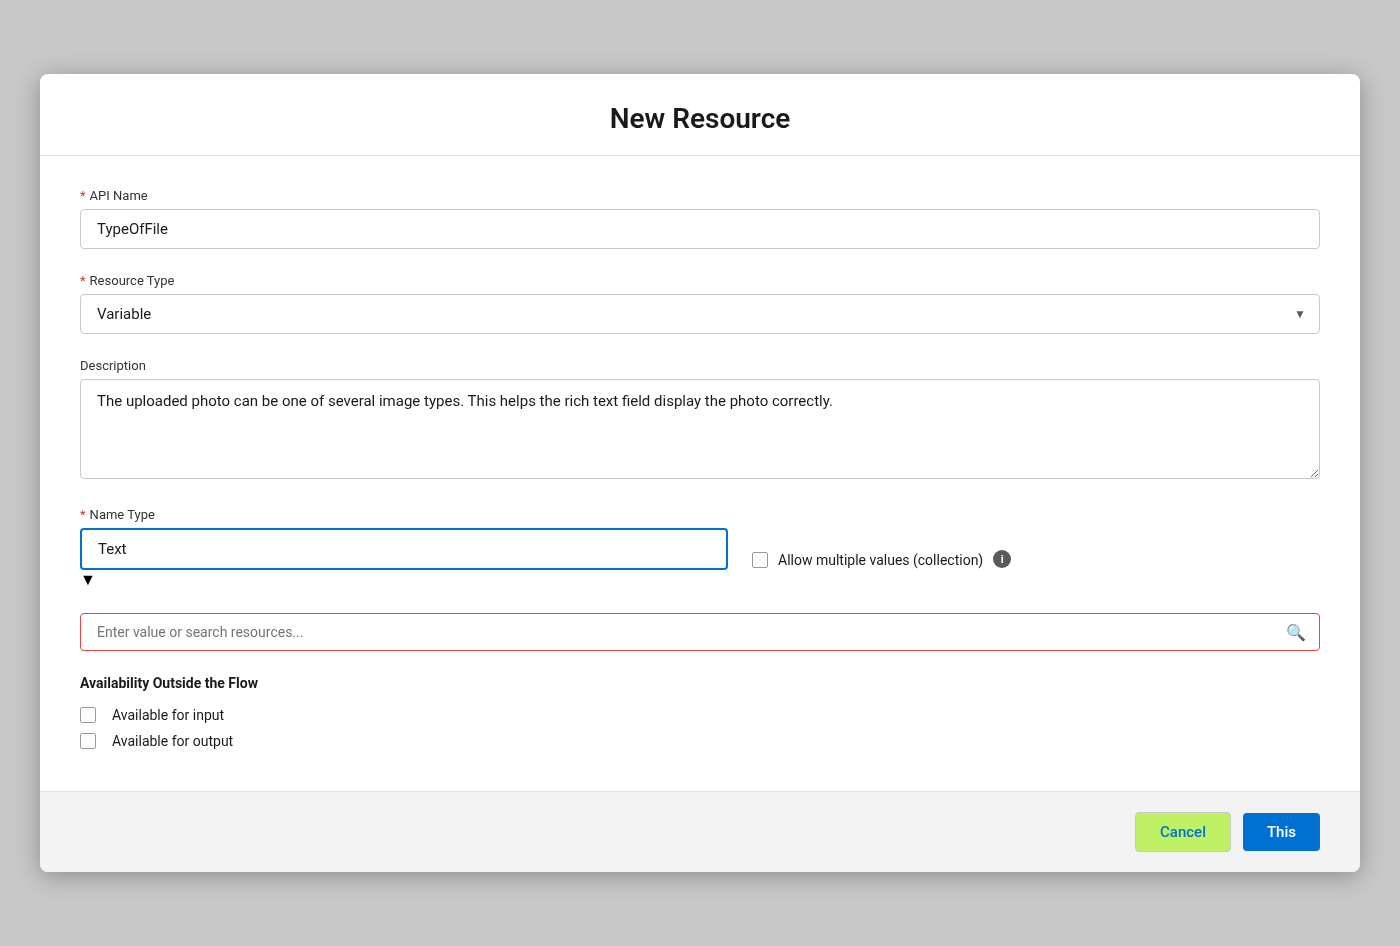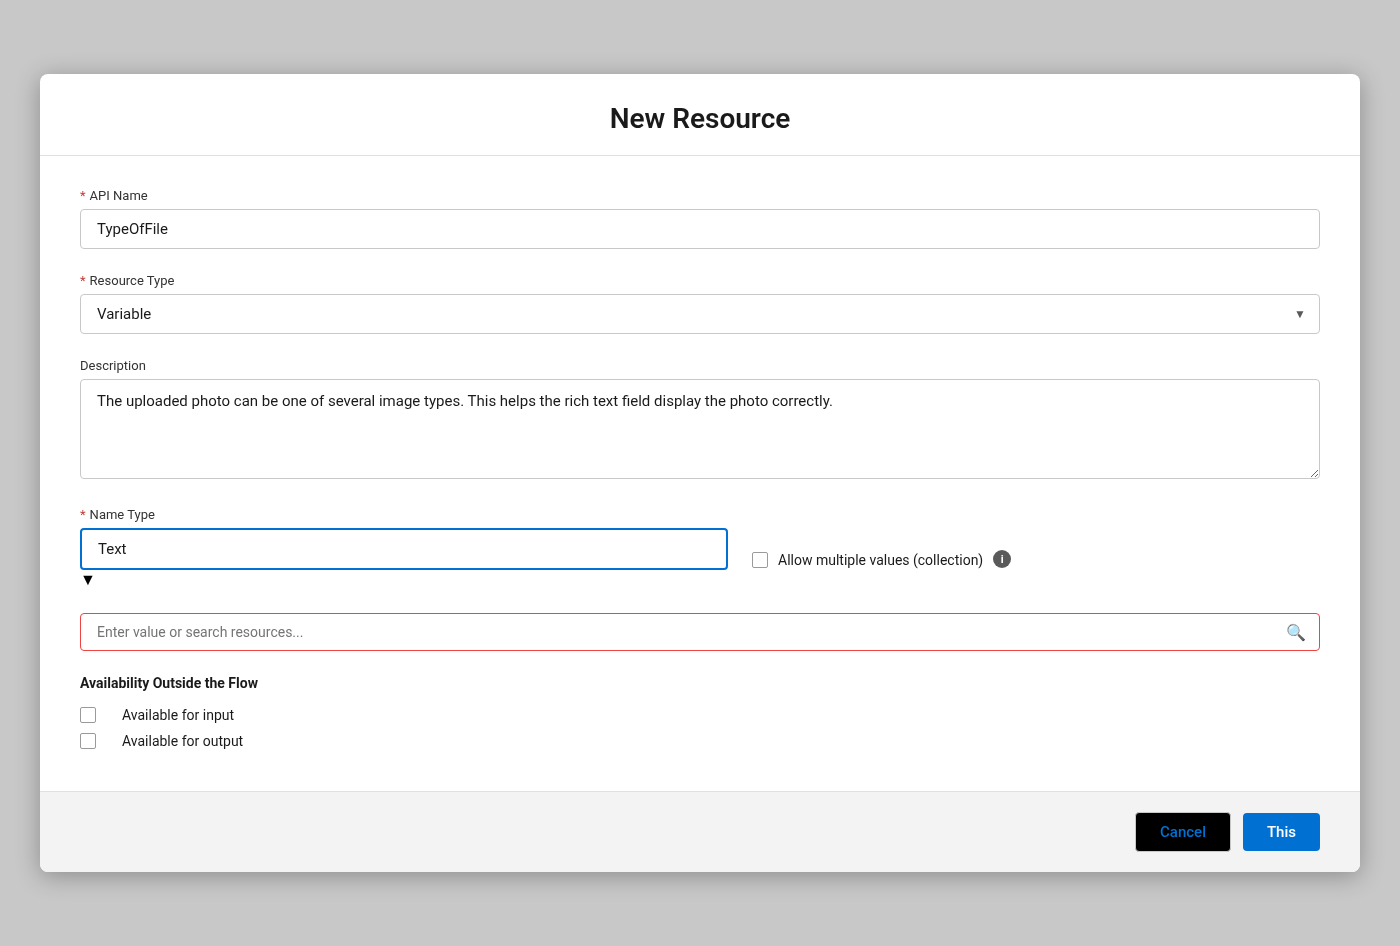--- a/index.html
+++ b/index.html
@@ -223,21 +223,21 @@
     .availability-title {
       font-size: 14px;
       font-weight: 700;
       color: #1a1a1a;
       margin-bottom: 16px;
     }
 
     .availability-item {
       display: flex;
       align-items: center;
-      gap: 26px;
+      gap: 16px;
       margin-bottom: 10px;
     }
 
     .availability-checkbox {
       width: 16px;
       height: 16px;
       border: 1px solid #9a9a9a;
       border-radius: 2px;
       background: #fff;
       cursor: pointer;
@@ -255,21 +255,21 @@
       padding: 10px 24px;
       border-radius: 4px;
       font-size: 15px;
       font-weight: 500;
       cursor: pointer;
       border: none;
       outline: none;
     }
 
     .btn-cancel {
-      background: #000000;
+      background: #bef264;
       color: #0070d2;
       border: 1px solid #c8c8c8;
     }
 
     .btn-done {
       background: #0070d2;
       color: #fff;
     }
 
     .data-type-label-row {

